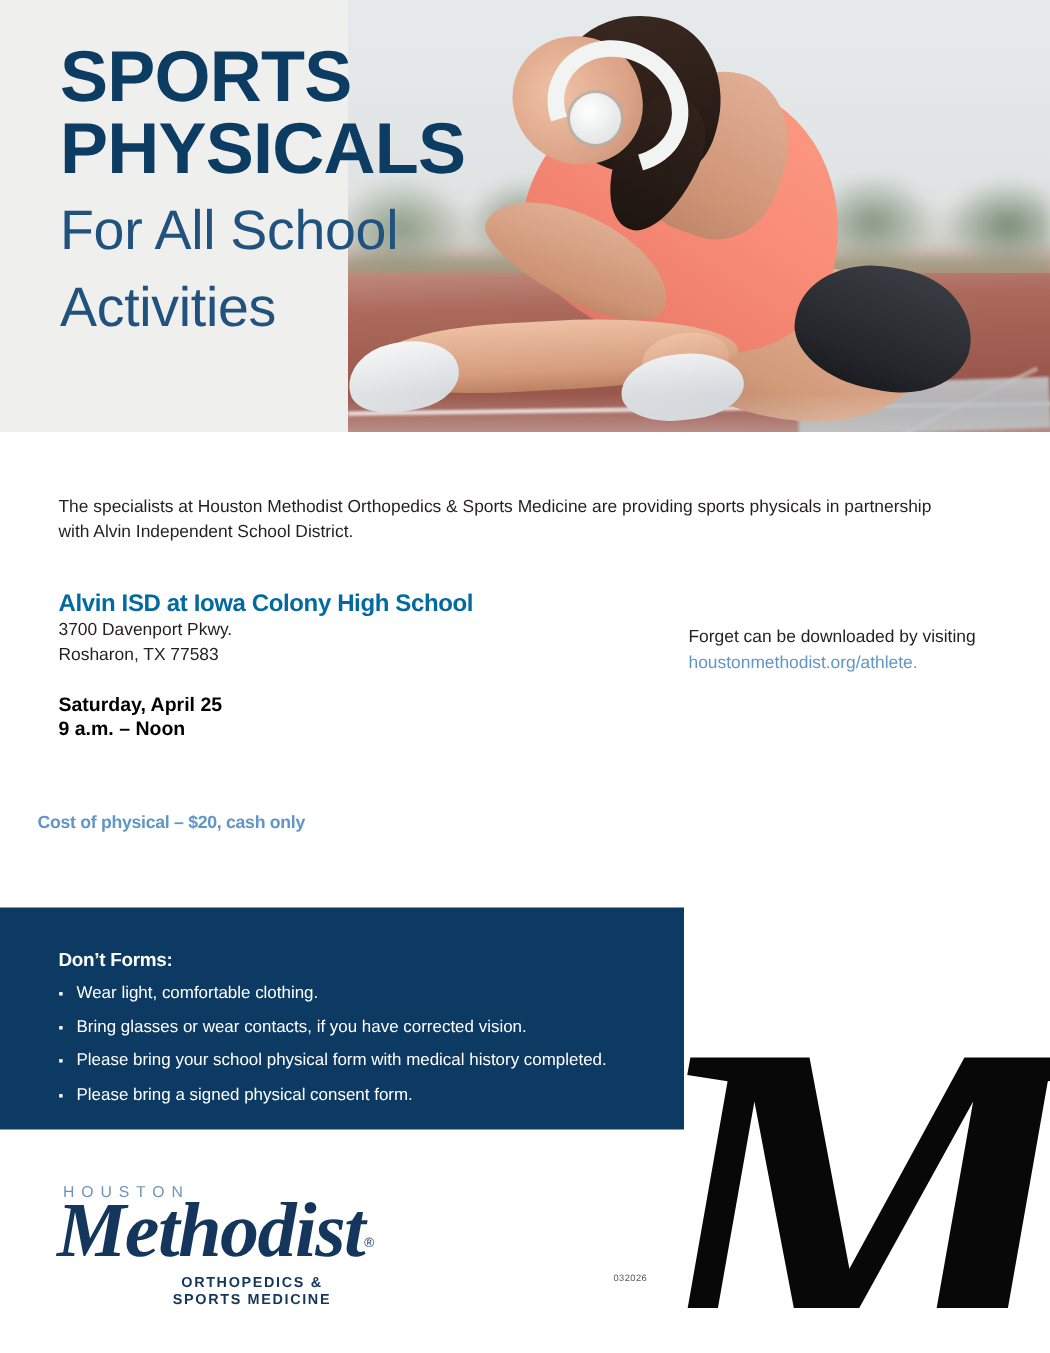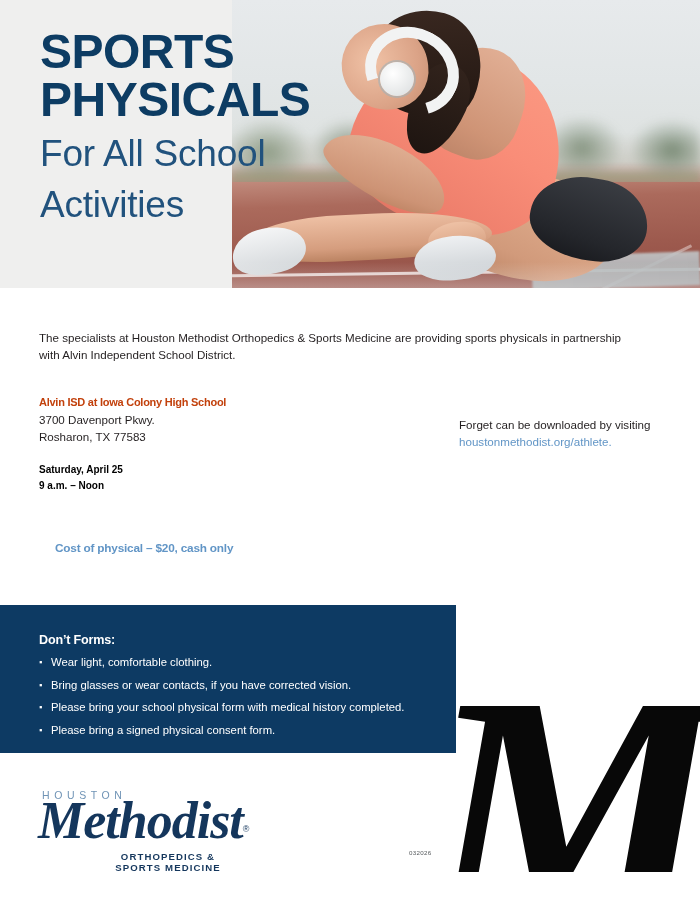--- a/index.html
+++ b/index.html
@@ -252,54 +252,54 @@
     font-size: 11.6px;
     line-height: 16.5px;
     color: #231f20;
   }
   .venue-block {
     position: absolute;
     left: 39px; top: 394px;
     width: 400px;
   }
   .venue-name {
-    font-size: 11px;
-    font-weight: 700;
-    color: #c2410c;
+    font-size: 16px;
+    font-weight: 700;
+    color: #0369a1;
     letter-spacing: -.25px;
     line-height: 17px;
   }
   .venue-addr {
     font-size: 11.6px;
     line-height: 15.5px;
     color: #231f20;
     margin-top: 1px;
   }
   .venue-when {
-    font-size: 10px;
+    font-size: 13px;
     line-height: 15.5px;
     font-weight: 700;
     color: #000000;
     margin-top: 18px;
   }
   .forms-note {
     position: absolute;
     left: 459px; top: 417px;
     width: 220px;
     font-size: 11.6px;
     line-height: 16.5px;
     color: #231f20;
   }
   .forms-note .url {
     color: #6195c6;
     font-weight: 400;
   }
   .cost-block {
     position: absolute;
-    left: 55px; top: 540px;
+    left: 25px; top: 540px;
     width: 600px;
   }
   .cost-title {
     font-size: 11.8px;
     font-weight: 700;
     color: #6195c6;
     letter-spacing: -.2px;
     line-height: 16px;
   }
   .cost-sub {

